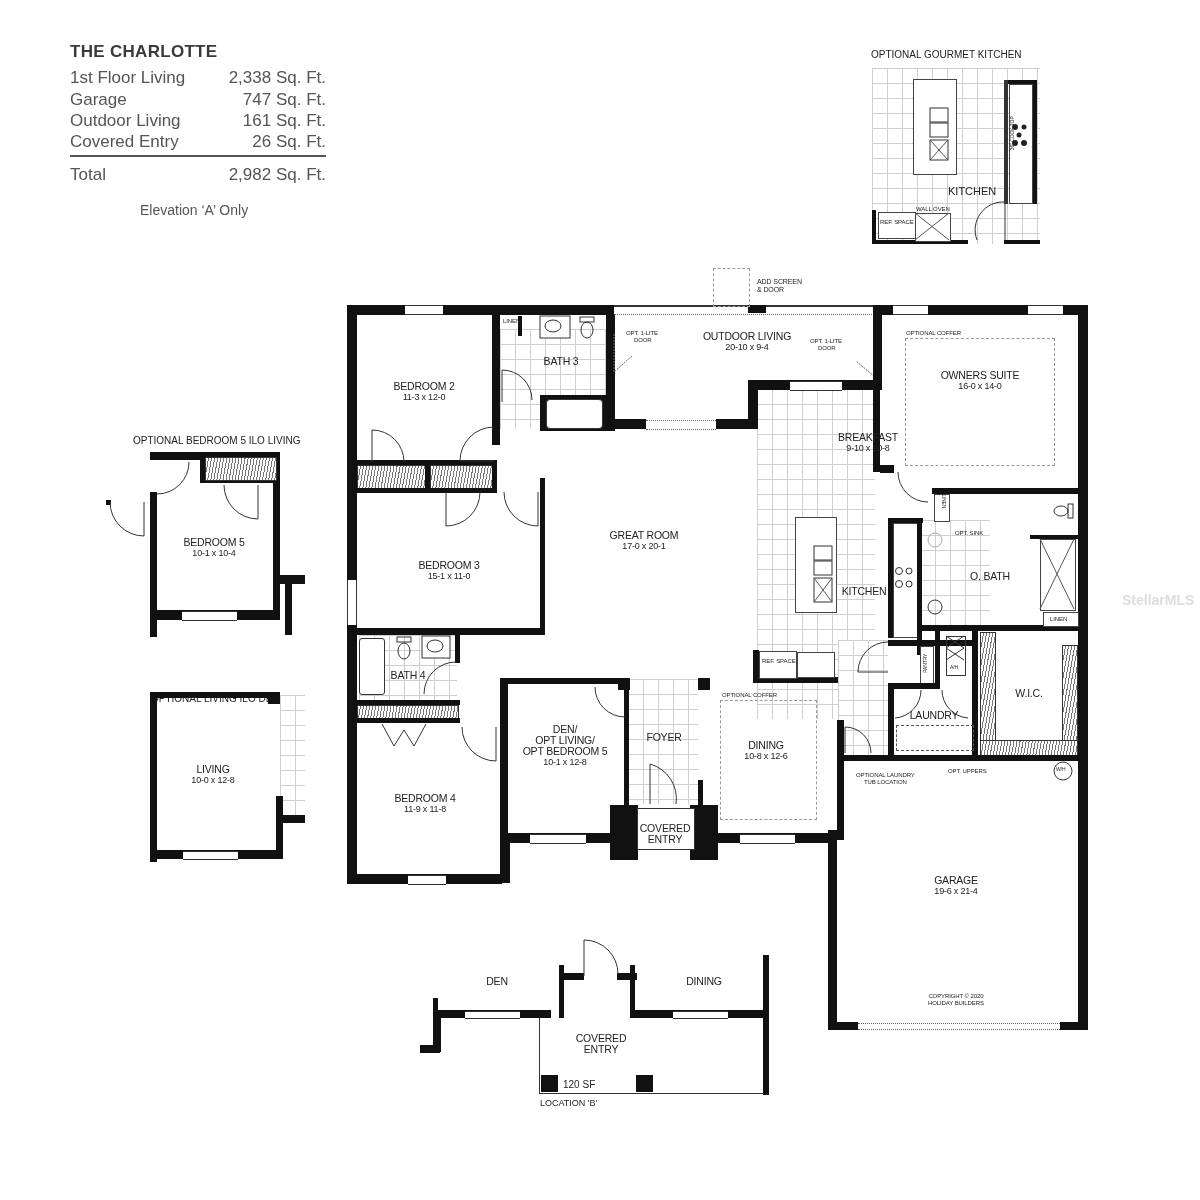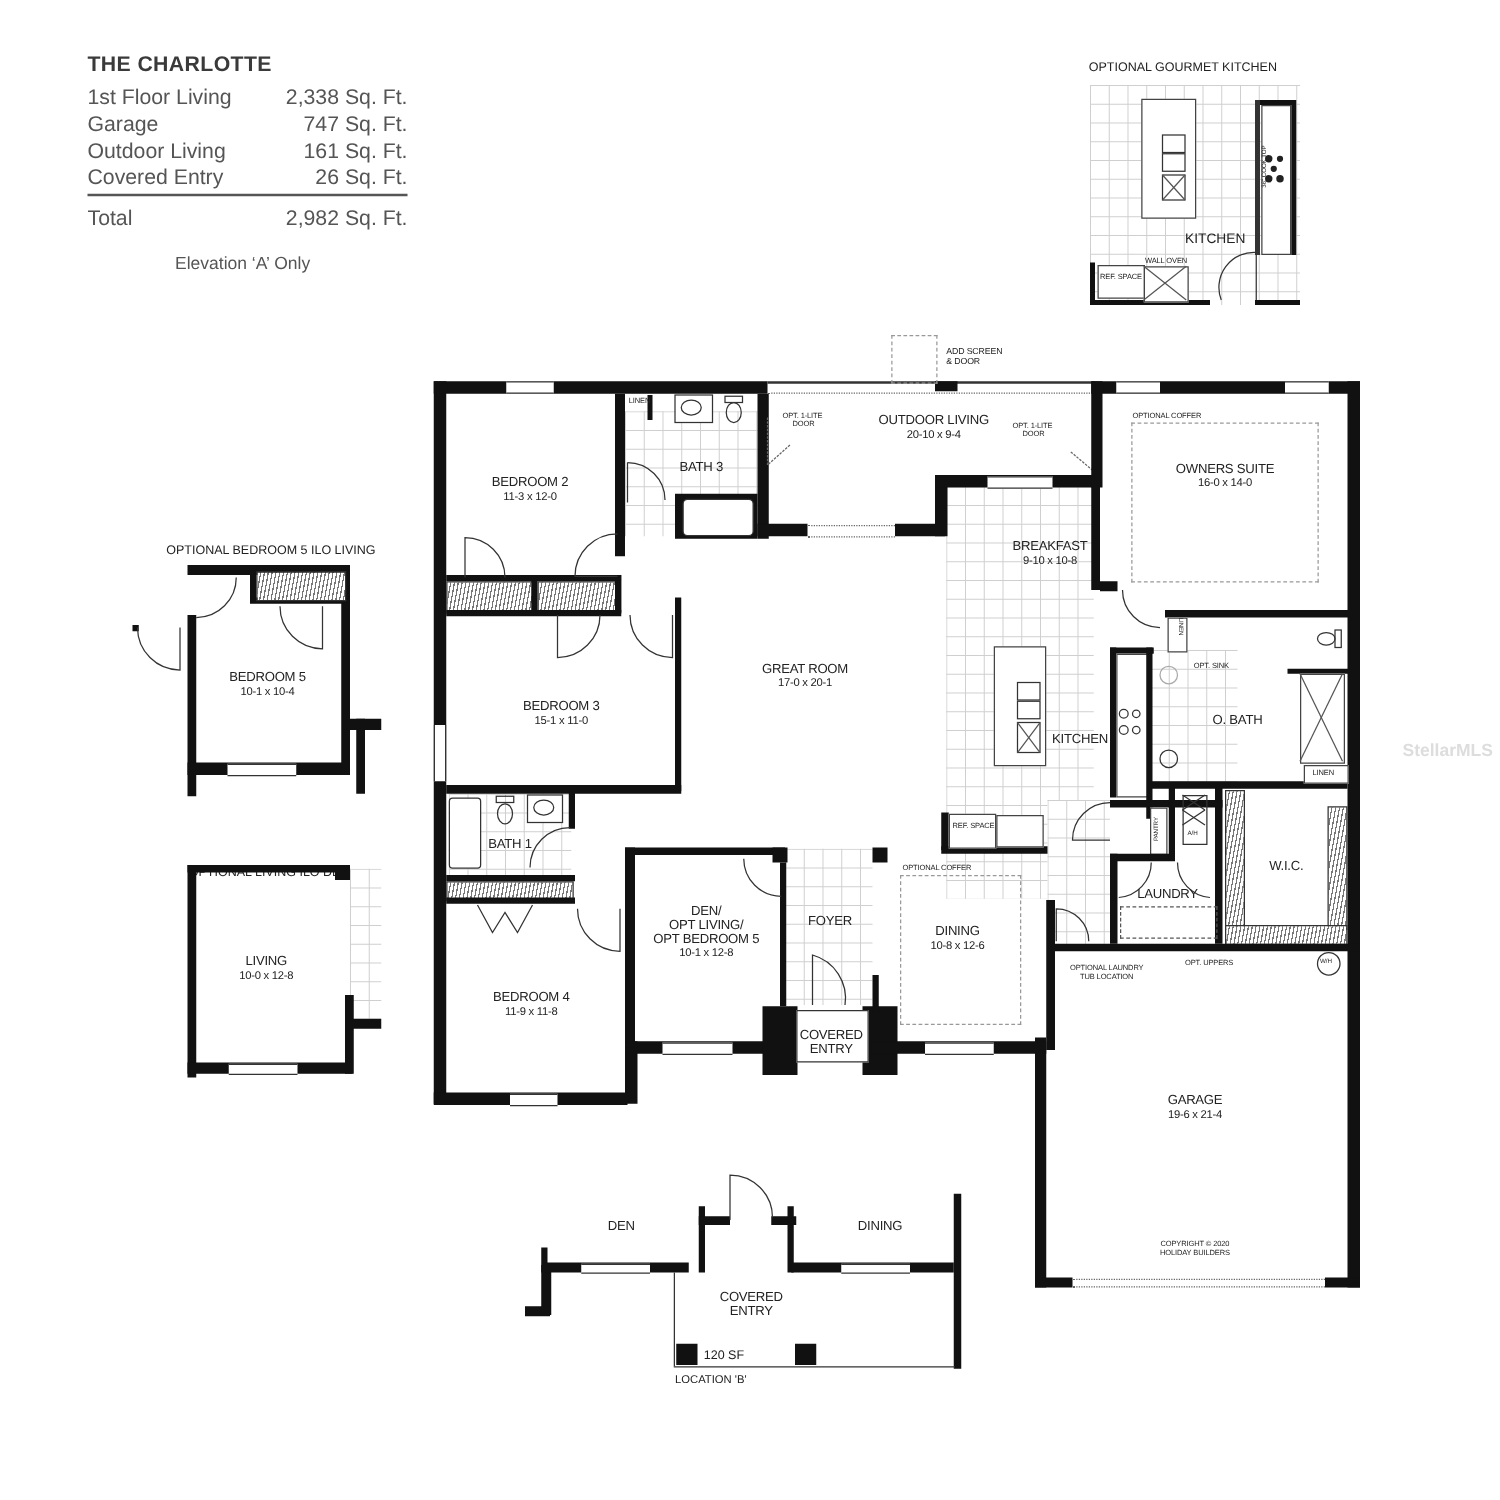--- a/index.html
+++ b/index.html
@@ -319,46 +319,46 @@
       <path d="M2 28 L2 2 A26 26 0 0 1 28 28" fill="none" stroke="#333"></path>
     </svg>
   <svg style="left:856px;top:640px" width="34" height="40">
       <path d="M32 2 A30 30 0 0 0 2 32 L32 32" fill="none" stroke="#333"></path>
     </svg>
 
   <div class="lbl" style="left:424px;top:381px;">
       <span class="d">BEDROOM 2</span>
       <span class="d" style="font-size:9px">11-3 x 12-0</span>
     </div>
-  <div class="lbl" style="left:561px;top:369px;">BATH 3</div>
+  <div class="lbl" style="left:561px;top:356px;">BATH 3</div>
   <div class="lbl" style="left:747px;top:331px;">
       <span class="d">OUTDOOR LIVING</span>
       <span class="d" style="font-size:9px">20-10 x 9-4</span>
     </div>
   <div class="lbl" style="left:980px;top:370px;">
       <span class="d">OWNERS SUITE</span>
       <span class="d" style="font-size:9px">16-0 x 14-0</span>
     </div>
-  <div class="lbl" style="left:840px;top:432px;">
+  <div class="lbl" style="left:868px;top:432px;">
       <span class="d">BREAKFAST</span>
       <span class="d" style="font-size:9px">9-10 x 10-8</span>
     </div>
   <div class="lbl" style="left:644px;top:530px;">
       <span class="d">GREAT ROOM</span>
       <span class="d" style="font-size:9px">17-0 x 20-1</span>
     </div>
   <div class="lbl" style="left:449px;top:560px;">
       <span class="d">BEDROOM 3</span>
       <span class="d" style="font-size:9px">15-1 x 11-0</span>
     </div>
   <div class="lbl" style="left:864px;top:586px;">KITCHEN</div>
   <div class="lbl" style="left:990px;top:571px;">O. BATH</div>
   <div class="lbl" style="left:1029px;top:688px;text-align:center;">W.I.C.</div>
   <div class="lbl" style="left:934px;top:710px;">LAUNDRY</div>
-  <div class="lbl" style="left:408px;top:670px;">BATH 1</div>
+  <div class="lbl" style="left:408px;top:670px;">BATH 4</div>
   <div class="lbl" style="left:425px;top:793px;">
       <span class="d">BEDROOM 4</span>
       <span class="d" style="font-size:9px">11-9 x 11-8</span>
     </div>
   <div class="lbl" style="left:565px;top:724px;">
       <span class="d">DEN/</span>
       <span class="d">OPT LIVING/</span>
       <span class="d">OPT BEDROOM 5</span>
       <span class="d" style="font-size:9px">10-1 x 12-8</span>
     </div>

